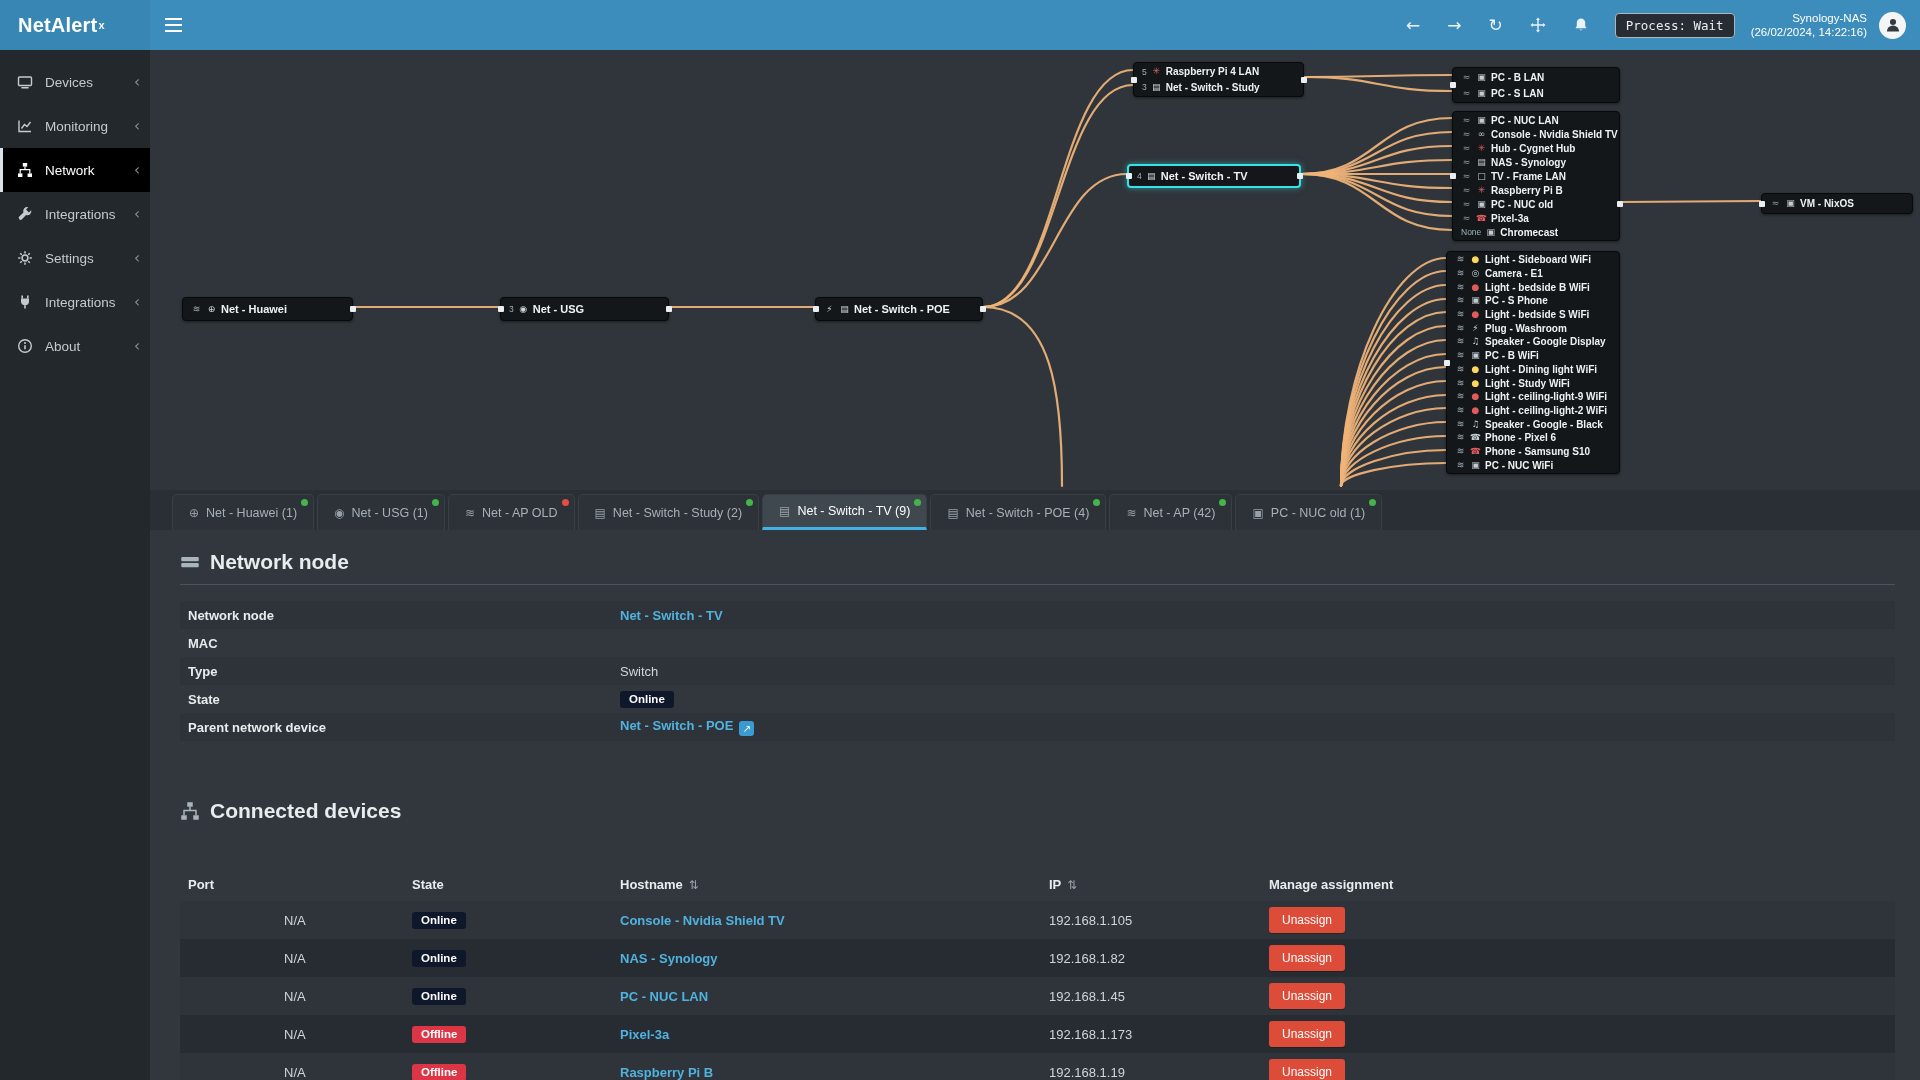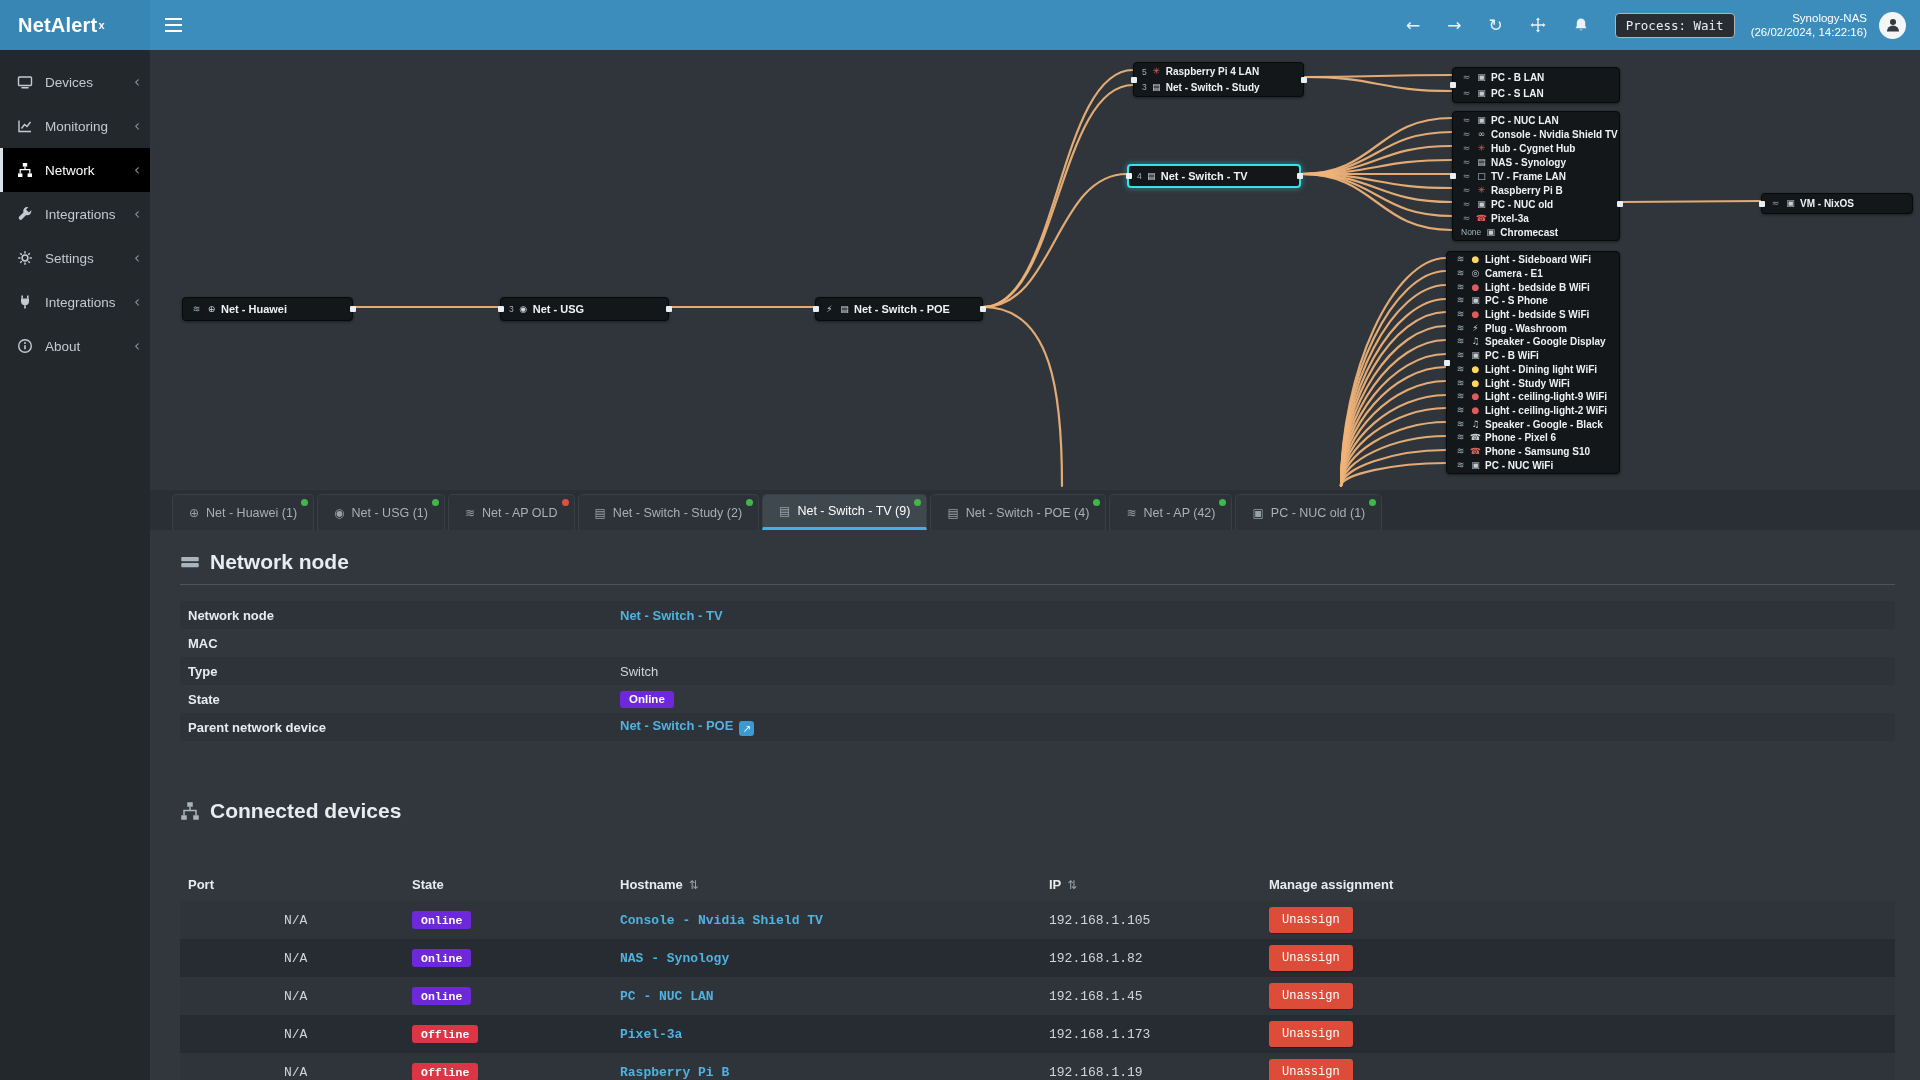--- a/index.html
+++ b/index.html
@@ -76,29 +76,29 @@
   .sec-hr{ border:none; border-top:1px solid #4b545c; margin:10px 0 0 0; width:1715px; }
   .fields{ margin-top:16px; width:1715px; }
   .field-row{ display:grid; grid-template-columns:432px 1fr; align-items:center; height:28px; padding:0 8px; }
   .field-row:nth-child(odd){ background:#2d3338; }
   .field-label{ font-weight:bold; color:#e8ecef; font-size:13px; }
   .field-val{ font-size:13px; color:#cfd6db; }
   a.link{ color:#51b2e0; font-weight:bold; text-decoration:none; font-size:13px; cursor:pointer; }
   .ext-ic{ display:inline-flex; width:15px; height:15px; background:#3b9ad1; color:#fff; border-radius:3px;
     font-size:10px; align-items:center; justify-content:center; margin-left:6px; vertical-align:-2px; cursor:pointer;}
   .badge{ display:inline-block; font-size:11.5px; font-weight:bold; color:#fff; padding:2.5px 9px; border-radius:3px; }
-  .badge-online{ background:#6d28d9; }
+  .badge-online{ background:#0f172a; }
   .badge-offline{ background:#dc3545; }
 
   .sec-connected{ margin-top:58px; }
   .dev-table{ margin-top:44px; width:1715px; }
   .dev-head,.dev-row{ display:grid; grid-template-columns:224px 208px 429px 220px 1fr; align-items:center; }
   .dev-head{ height:34px; font-size:13px; font-weight:bold; color:#e8ecef; padding:0 8px; }
   .sort-ic{ color:#98a2ab; font-size:12px; margin-left:6px; font-weight:normal; cursor:pointer; }
-  .dev-row{ height:38px; padding:0 8px; font-size:13px; color:#cfd6db;font-family:Liberation Mono, monospace; }
+  .dev-row{ height:38px; padding:0 8px; font-size:13px; color:#cfd6db; }
   .dev-row:nth-child(even){ background:#262c31; }
   .dev-row:nth-child(odd){ background:#2e343a; }
   .cell-port{ padding-left:96px; }
   .btn-unassign{ background:#dd4b39; color:#fff; border:none; border-radius:3px; font-size:12px;
     padding:6px 13px; cursor:pointer; font-family:inherit; box-shadow:0 1px 0 rgba(0,0,0,.25); }
 </style>
 </head>
 <body>
 
 <header class="topbar">

